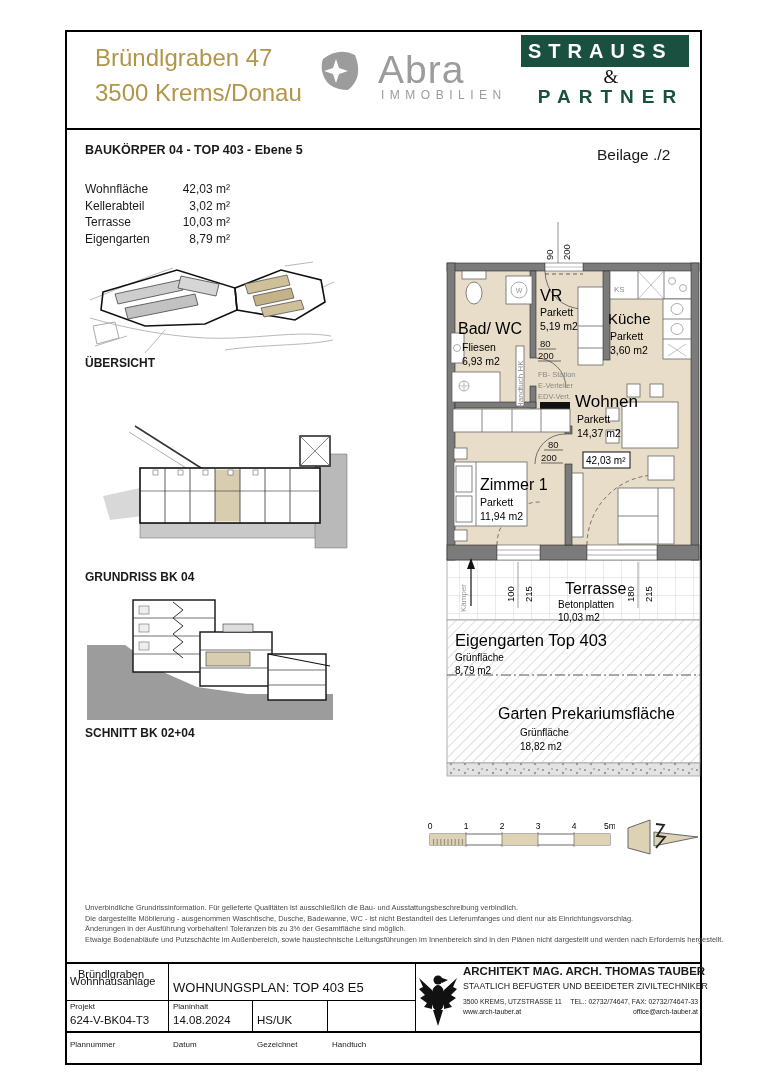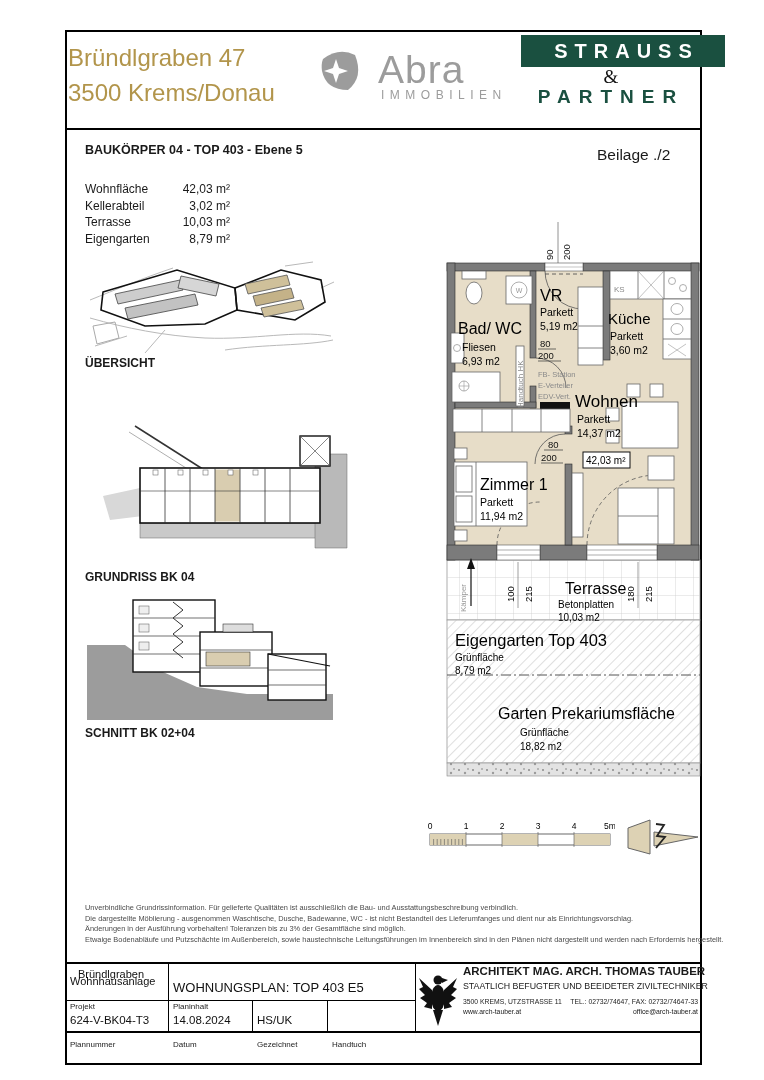--- a/index.html
+++ b/index.html
@@ -2,25 +2,25 @@
 <html><head>
 <meta charset="utf-8">
 <style>
   html,body{margin:0;padding:0;background:#fff;}
   .page{position:relative;width:764px;height:1080px;background:#fff;overflow:hidden;
         font-family:"Liberation Sans",sans-serif;color:#1a1a1a;}
   .abs{position:absolute;}
   .frame{position:absolute;left:65px;top:30px;width:637px;height:1035px;
          border:2px solid #000;box-sizing:border-box;}
   .hdr-divider{position:absolute;left:67px;top:128px;width:633px;height:2px;background:#000;}
-  .addr{position:absolute;left:68px;top:40px;font-size:24px;line-height:35px;color:#b2954b;}
+  .addr{position:absolute;left:95px;top:40px;font-size:24px;line-height:35px;color:#b2954b;}
   .abra-name{position:absolute;left:378px;top:48px;font-size:39px;color:#9c9c9c;font-weight:500;letter-spacing:1px;}
   .abra-sub{position:absolute;left:381px;top:88px;font-size:12px;color:#9c9c9c;letter-spacing:5.5px;}
-  .strauss-box{position:absolute;left:521px;top:35px;width:204px;height:32px;background:#1a5040;
-               display:flex;align-items:center;justify-content:center;}
+  .strauss-box{position:absolute;left:521px;top:35px;width:168px;height:32px;background:#1a5040;
+               display:flex;align-items:center;}
   .strauss-line1{color:#fff;font-weight:bold;font-size:20px;letter-spacing:7px;padding-left:7px;}
   .strauss-amp{position:absolute;left:521px;top:66px;width:180px;text-align:center;
                font-family:"Liberation Serif",serif;font-size:19px;color:#111;}
   .strauss-line2{position:absolute;left:521px;top:86px;width:180px;text-align:center;
                  color:#1a5040;font-weight:bold;font-size:19px;letter-spacing:8px;}
   .bk-title{position:absolute;left:85px;top:143px;font-size:12.5px;font-weight:bold;}
   .beilage{position:absolute;left:597px;top:146px;font-size:15.5px;}
   .area-table{position:absolute;left:85px;top:181px;width:145px;font-size:12px;line-height:16.5px;}
   .area-row{display:flex;justify-content:space-between;}
   .thumb-label{position:absolute;font-size:12px;font-weight:bold;}

